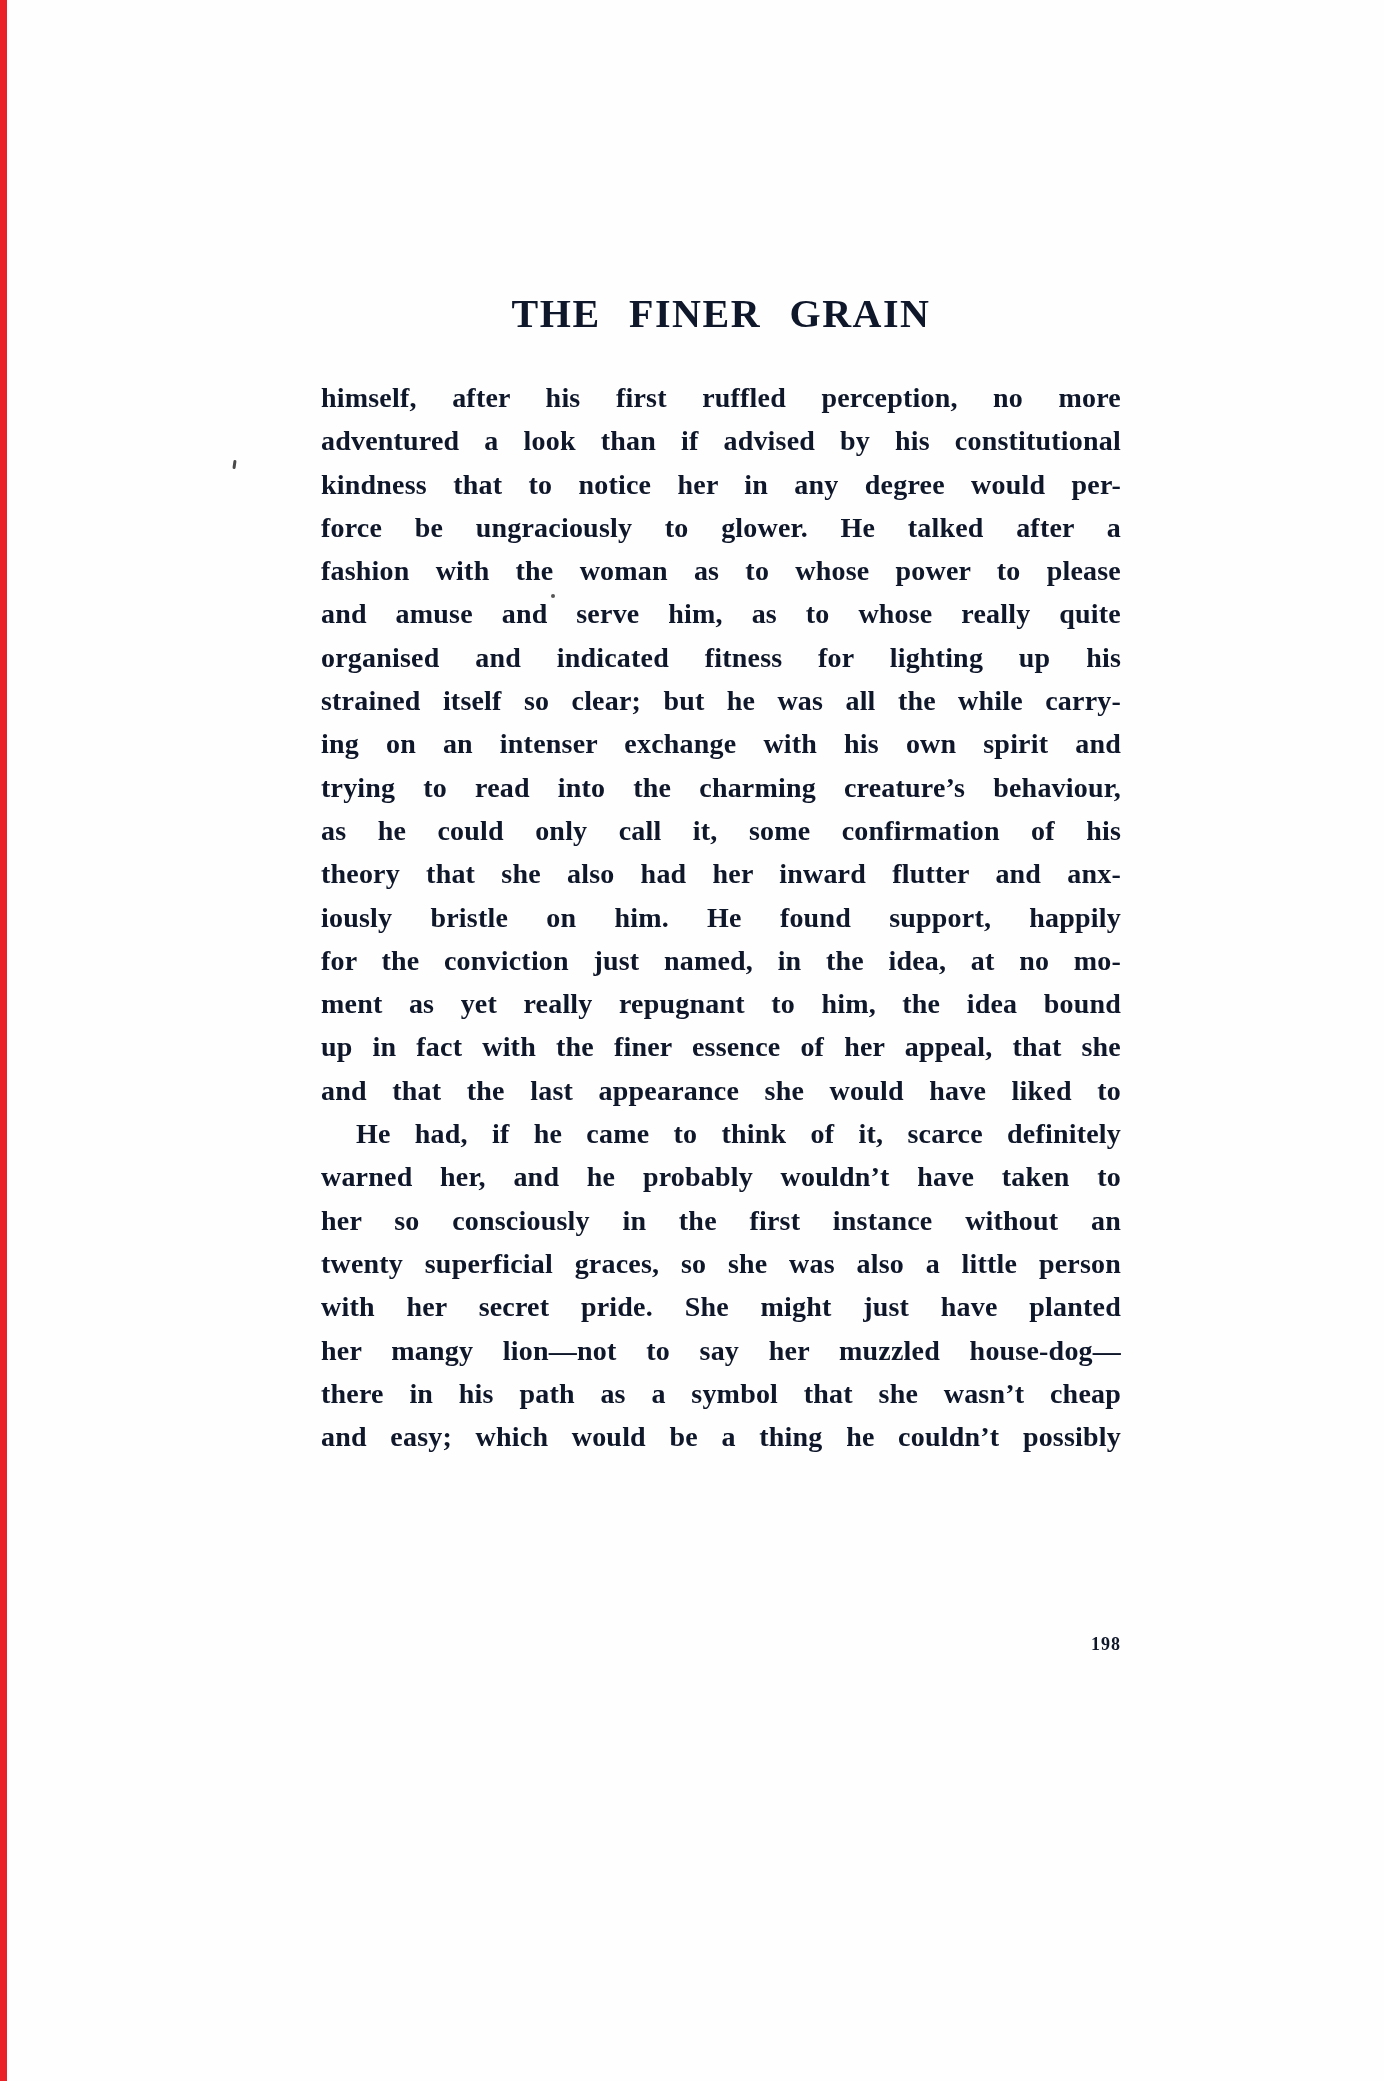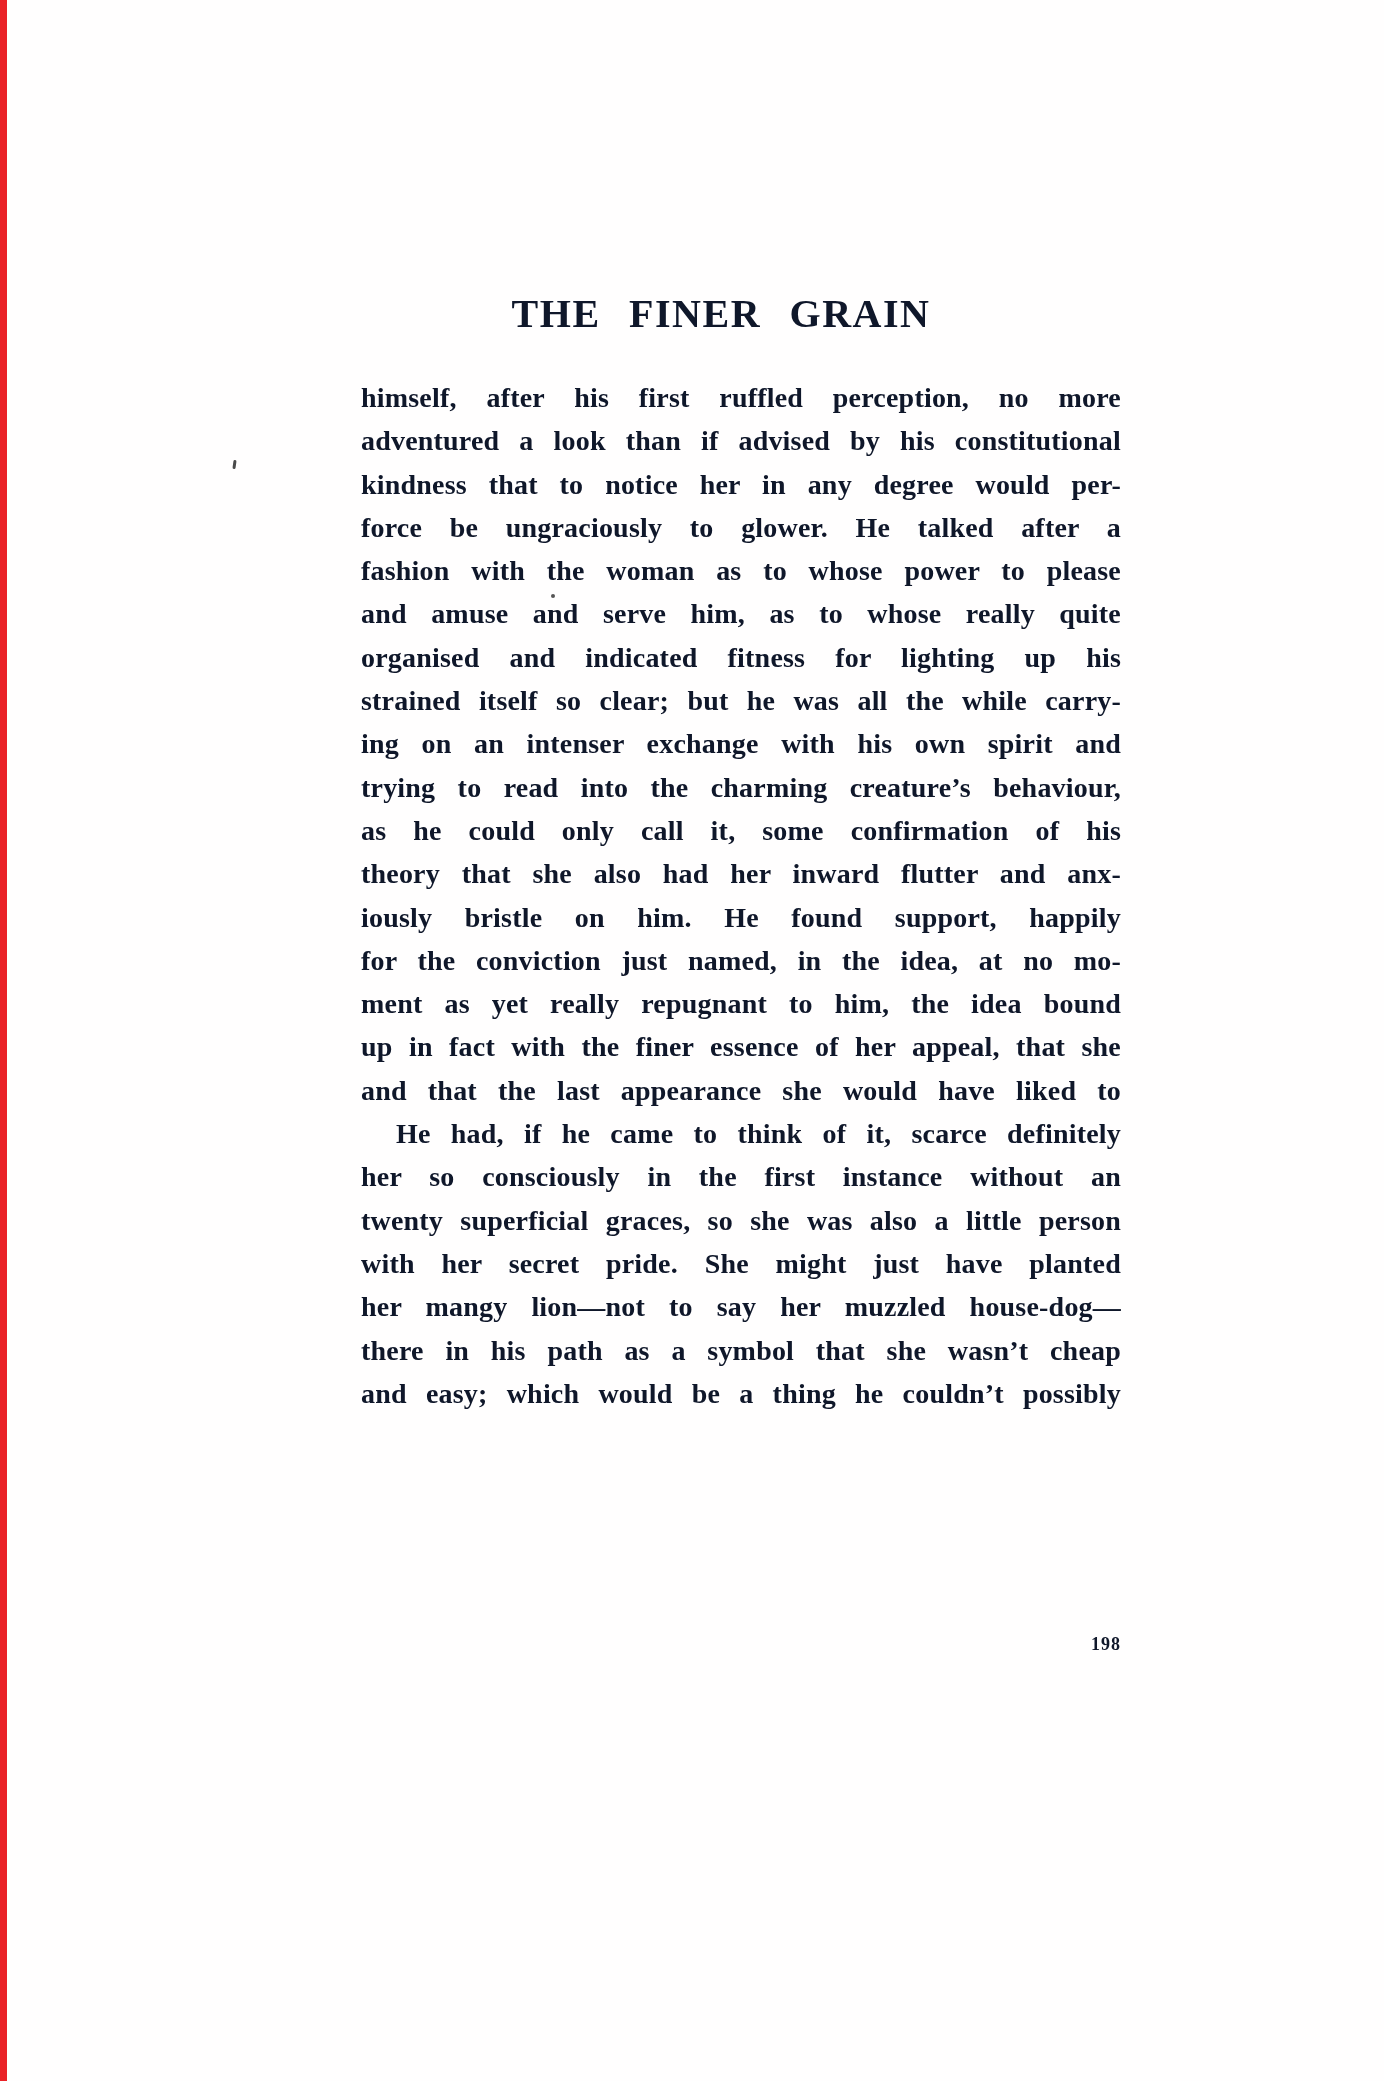--- a/index.html
+++ b/index.html
@@ -45,21 +45,20 @@
     width: 800px;
     font-size: 28px;
     font-weight: 700;
     line-height: 43.3px;
     letter-spacing: 0.2px;
   }
   .line {
     text-align: justify;
     text-align-last: justify;
     white-space: normal;
-    margin-left: 40px;
   }
   .line.indent {
     text-indent: 35px;
   }
   .page-number {
     position: absolute;
     left: 321px;
     top: 1634px;
     width: 800px;
     text-align: right;
@@ -112,20 +111,21 @@
       <div class="line">ing on an intenser exchange with his own spirit and</div>
       <div class="line">trying to read into the charming creature’s behaviour,</div>
       <div class="line">as he could only call it, some confirmation of his</div>
       <div class="line">theory that she also had her inward flutter and anx-</div>
       <div class="line">iously bristle on him. He found support, happily</div>
       <div class="line">for the conviction just named, in the idea, at no mo-</div>
       <div class="line">ment as yet really repugnant to him, the idea bound</div>
       <div class="line">up in fact with the finer essence of her appeal, that she</div>
       <div class="line">and that the last appearance she would have liked to</div>
       <div class="line indent">He had, if he came to think of it, scarce definitely</div>
+      <div class="line">warned her, and he probably wouldn’t have taken to</div>
       <div class="line">her so consciously in the first instance without an</div>
       <div class="line">twenty superficial graces, so she was also a little person</div>
       <div class="line">with her secret pride. She might just have planted</div>
       <div class="line">her mangy lion—not to say her muzzled house-dog—</div>
       <div class="line">there in his path as a symbol that she wasn’t cheap</div>
       <div class="line">and easy; which would be a thing he couldn’t possibly</div>
     </div>
 
   <div class="speck s1"></div>
   <div class="speck s2"></div>

